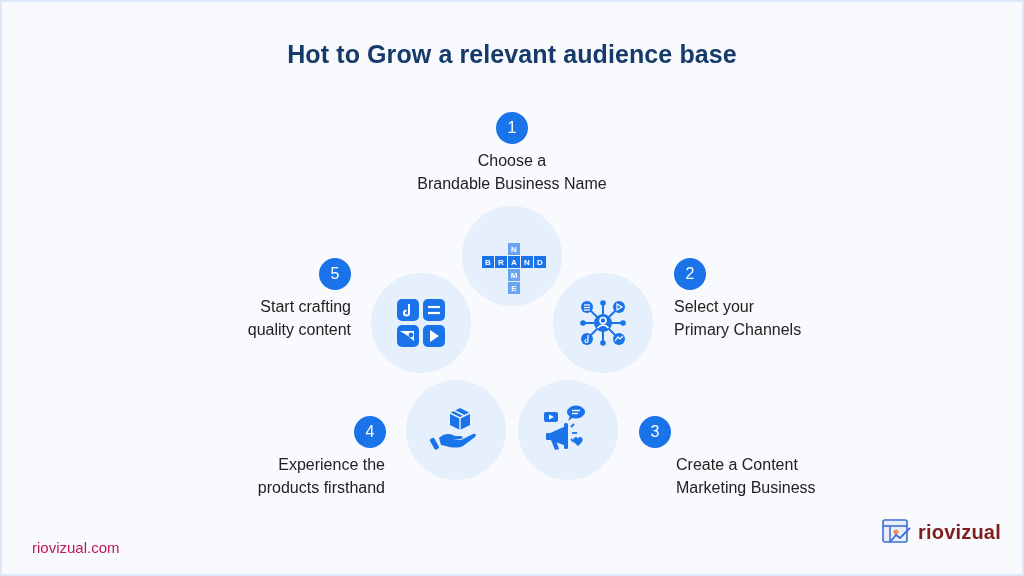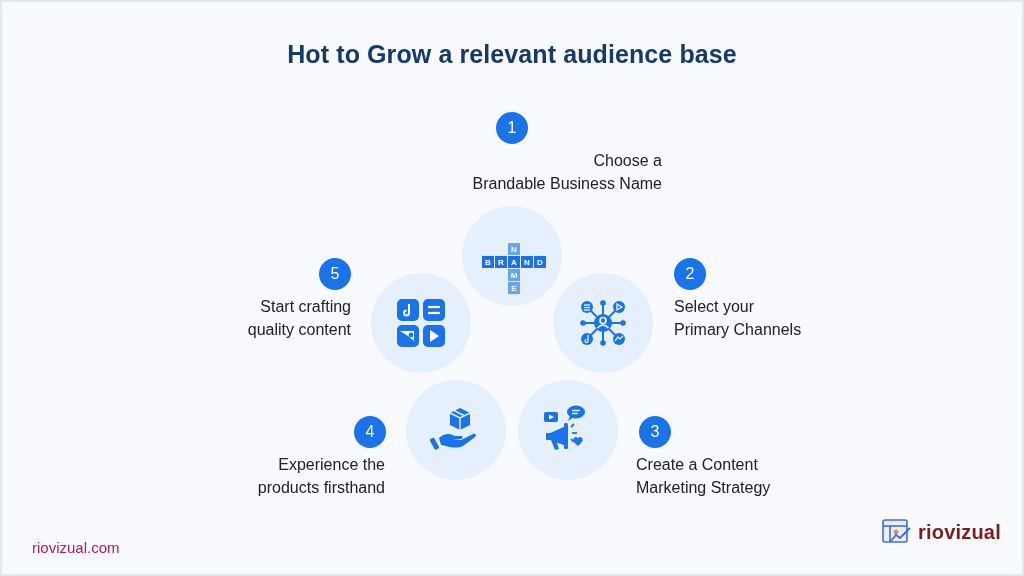--- a/index.html
+++ b/index.html
@@ -26,21 +26,21 @@
   .badge {
     position: absolute; width: 32px; height: 32px; border-radius: 50%;
     background: #1a73e8; color: #fff; font-size: 16px;
     display: flex; align-items: center; justify-content: center;
   }
   .label {
     position: absolute; font-size: 16px; line-height: 23px; color: #222;
     white-space: nowrap;
   }
   .label div { display: block; }
-  .center { text-align: right; }
+  .center { text-align: center; }
   .right { text-align: right; }
   .left { text-align: left; }
   .footer-left {
     position: absolute; left: 32px; top: 539px; font-size: 15px; color: #be185d;
   }
   .logo {
     position: absolute; left: 882px; top: 519px; display: flex; align-items: center;
   }
   .logo-text { font-size: 20px; font-weight: 700; color: #7f1d1d; margin-left: 6px; letter-spacing: 0.2px; }
   
@@ -115,23 +115,23 @@
     <circle cx="28" cy="8" r="2.8" fill="#1a73e8"></circle>
     <circle cx="28" cy="48" r="2.8" fill="#1a73e8"></circle>
     <circle cx="8" cy="28" r="2.8" fill="#1a73e8"></circle>
     <circle cx="48" cy="28" r="2.8" fill="#1a73e8"></circle>
   </svg>
 </div>
 
 <div class="badge" style="left:639px; top:416px;">
   <span>3</span>
 </div>
-<div class="label left" style="left:636px; top:453px;">
+<div class="label left" style="left:676px; top:453px;">
   <div>Create a Content</div>
-  <div>Marketing Strategy</div>
+  <div>Marketing Business</div>
 </div>
 <div class="circle" style="left:518px; top:380px;">
   <svg width="56" height="56" viewBox="0 0 56 56">
     <rect x="4" y="10" width="14" height="10" rx="2" fill="#1a73e8"></rect>
     <path d="M9 12.5 L14 15 L9 17.5 Z" fill="#fff"></path>
     <ellipse cx="36" cy="10" rx="9" ry="6.5" fill="#1a73e8"></ellipse>
     <path d="M30 14 L28 19 L33 15.5 Z" fill="#1a73e8"></path>
     <line x1="32" y1="8.5" x2="40" y2="8.5" stroke="#fff" stroke-width="1.4"></line>
     <line x1="32" y1="11.5" x2="38" y2="11.5" stroke="#fff" stroke-width="1.4"></line>
     <path d="M8 32 L26 24 L26 44 L8 37 Z" fill="#1a73e8"></path>

